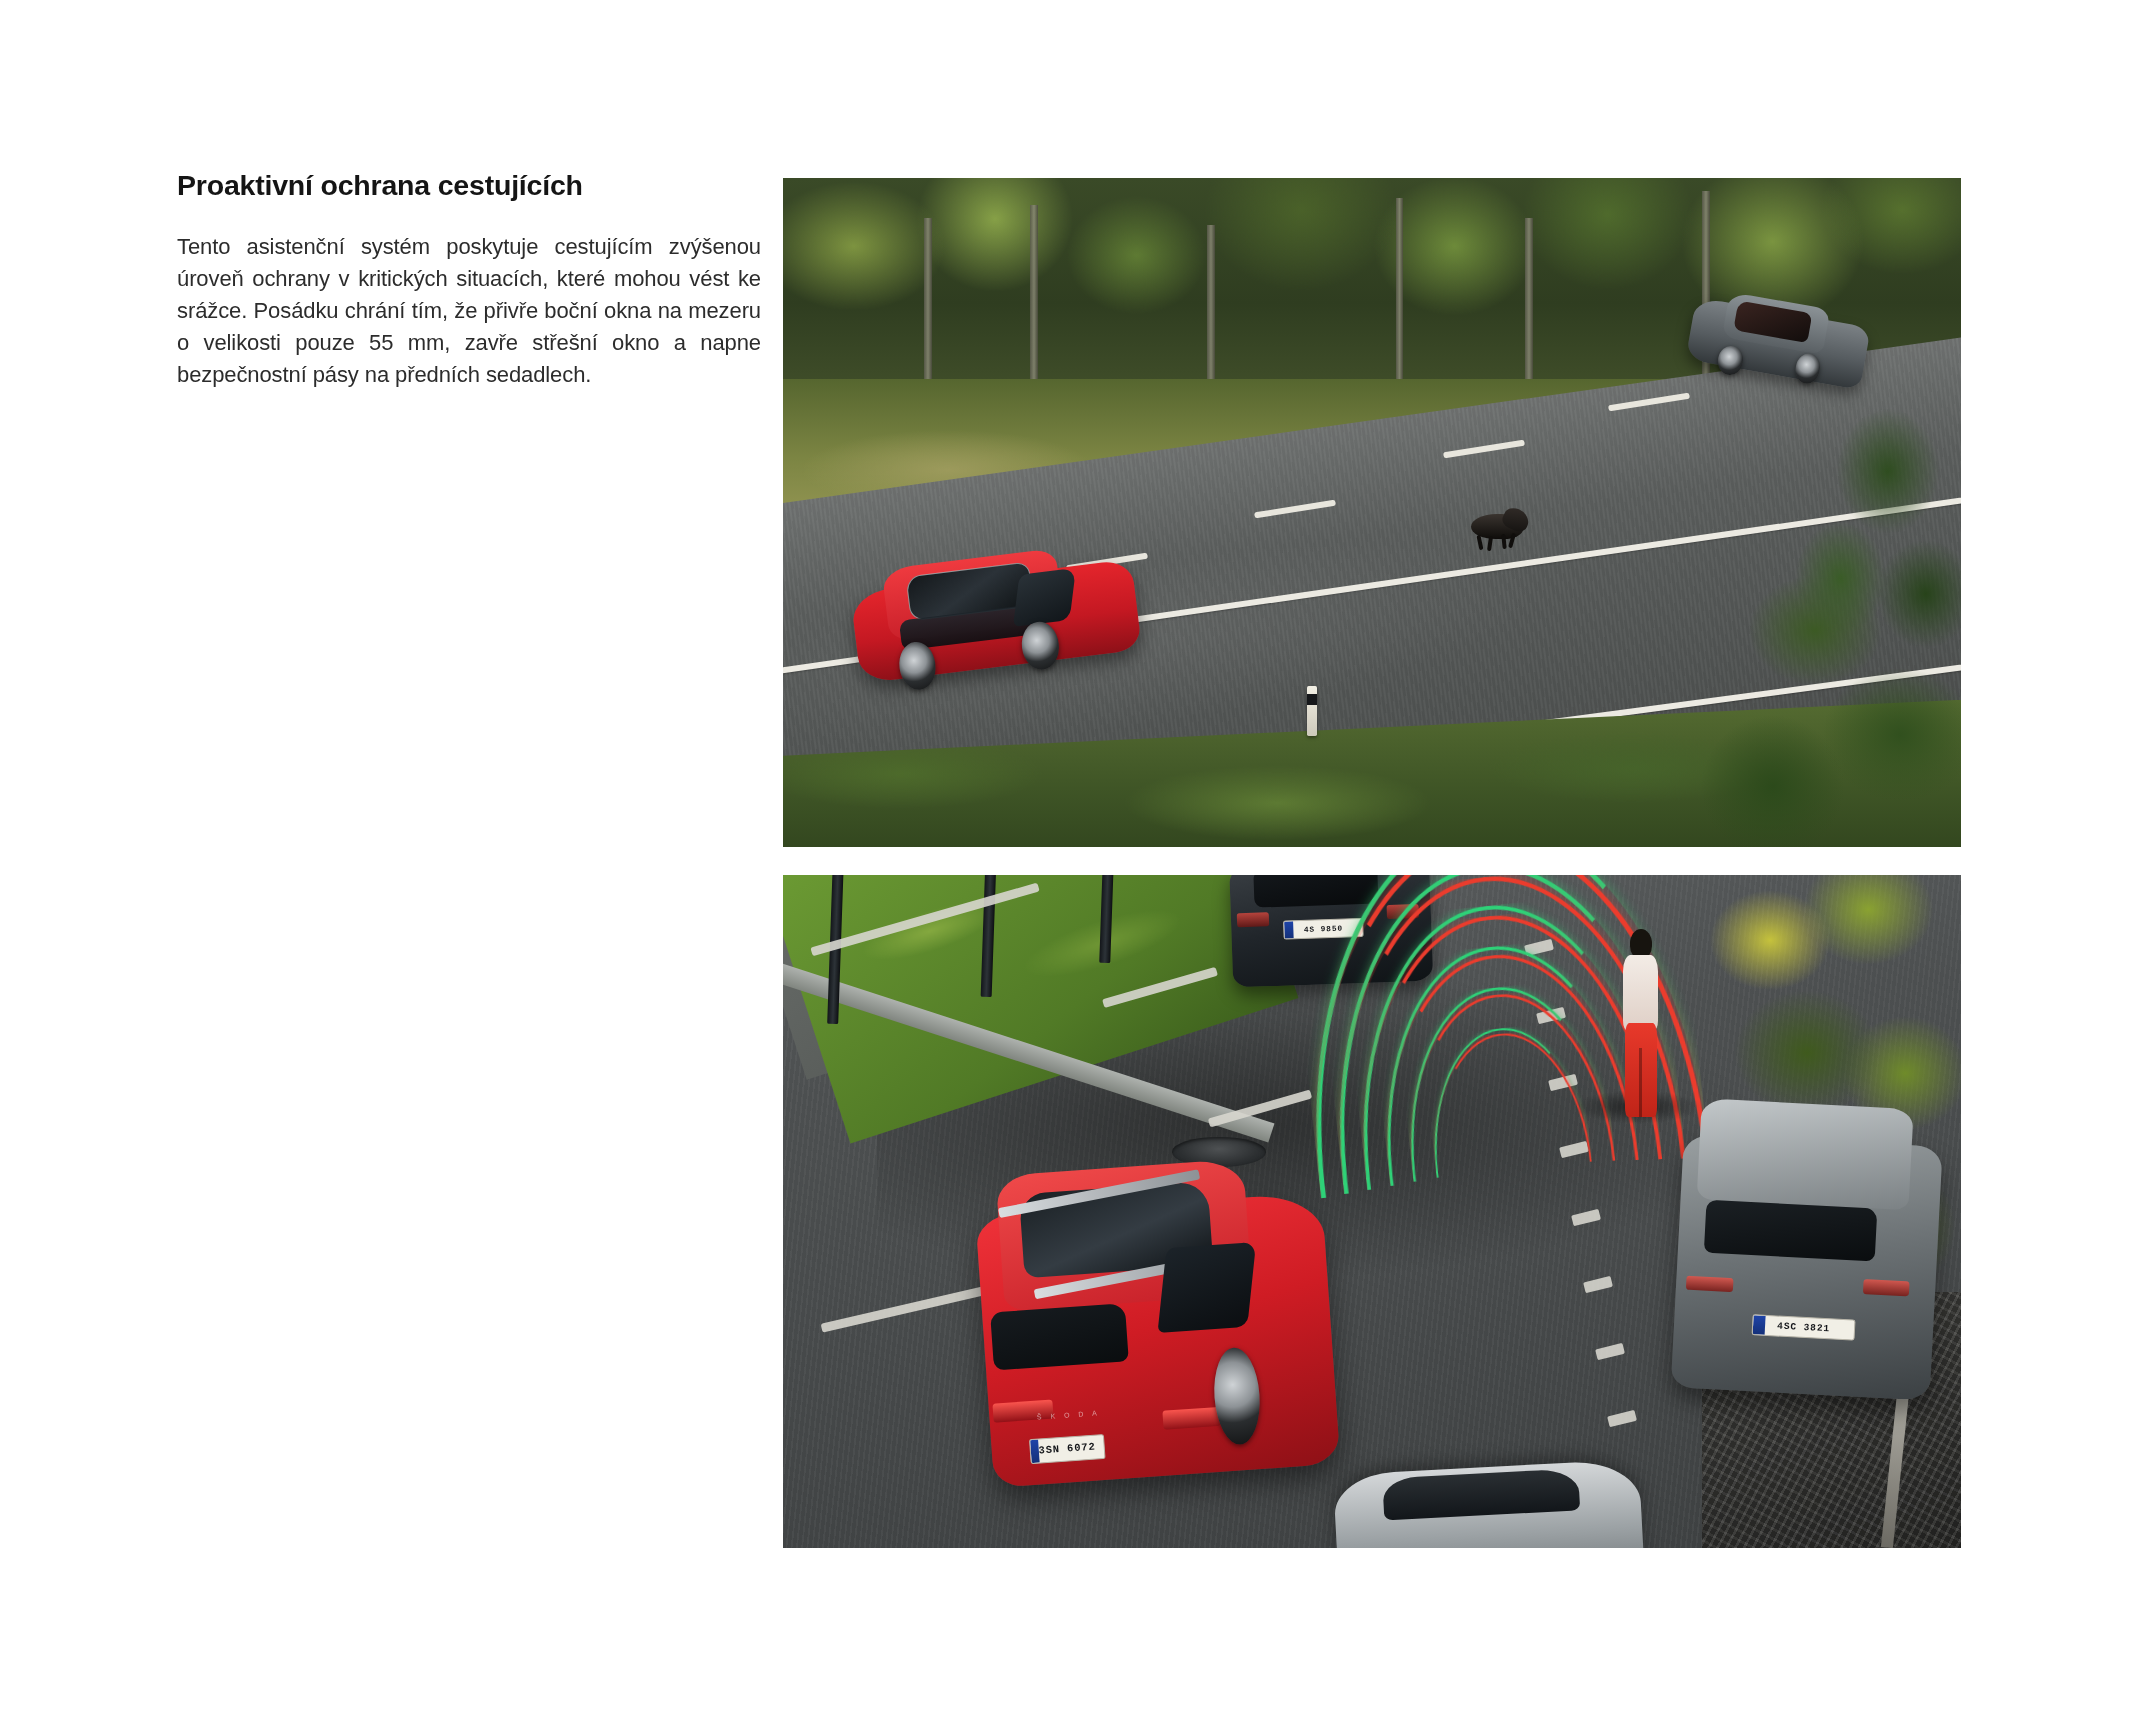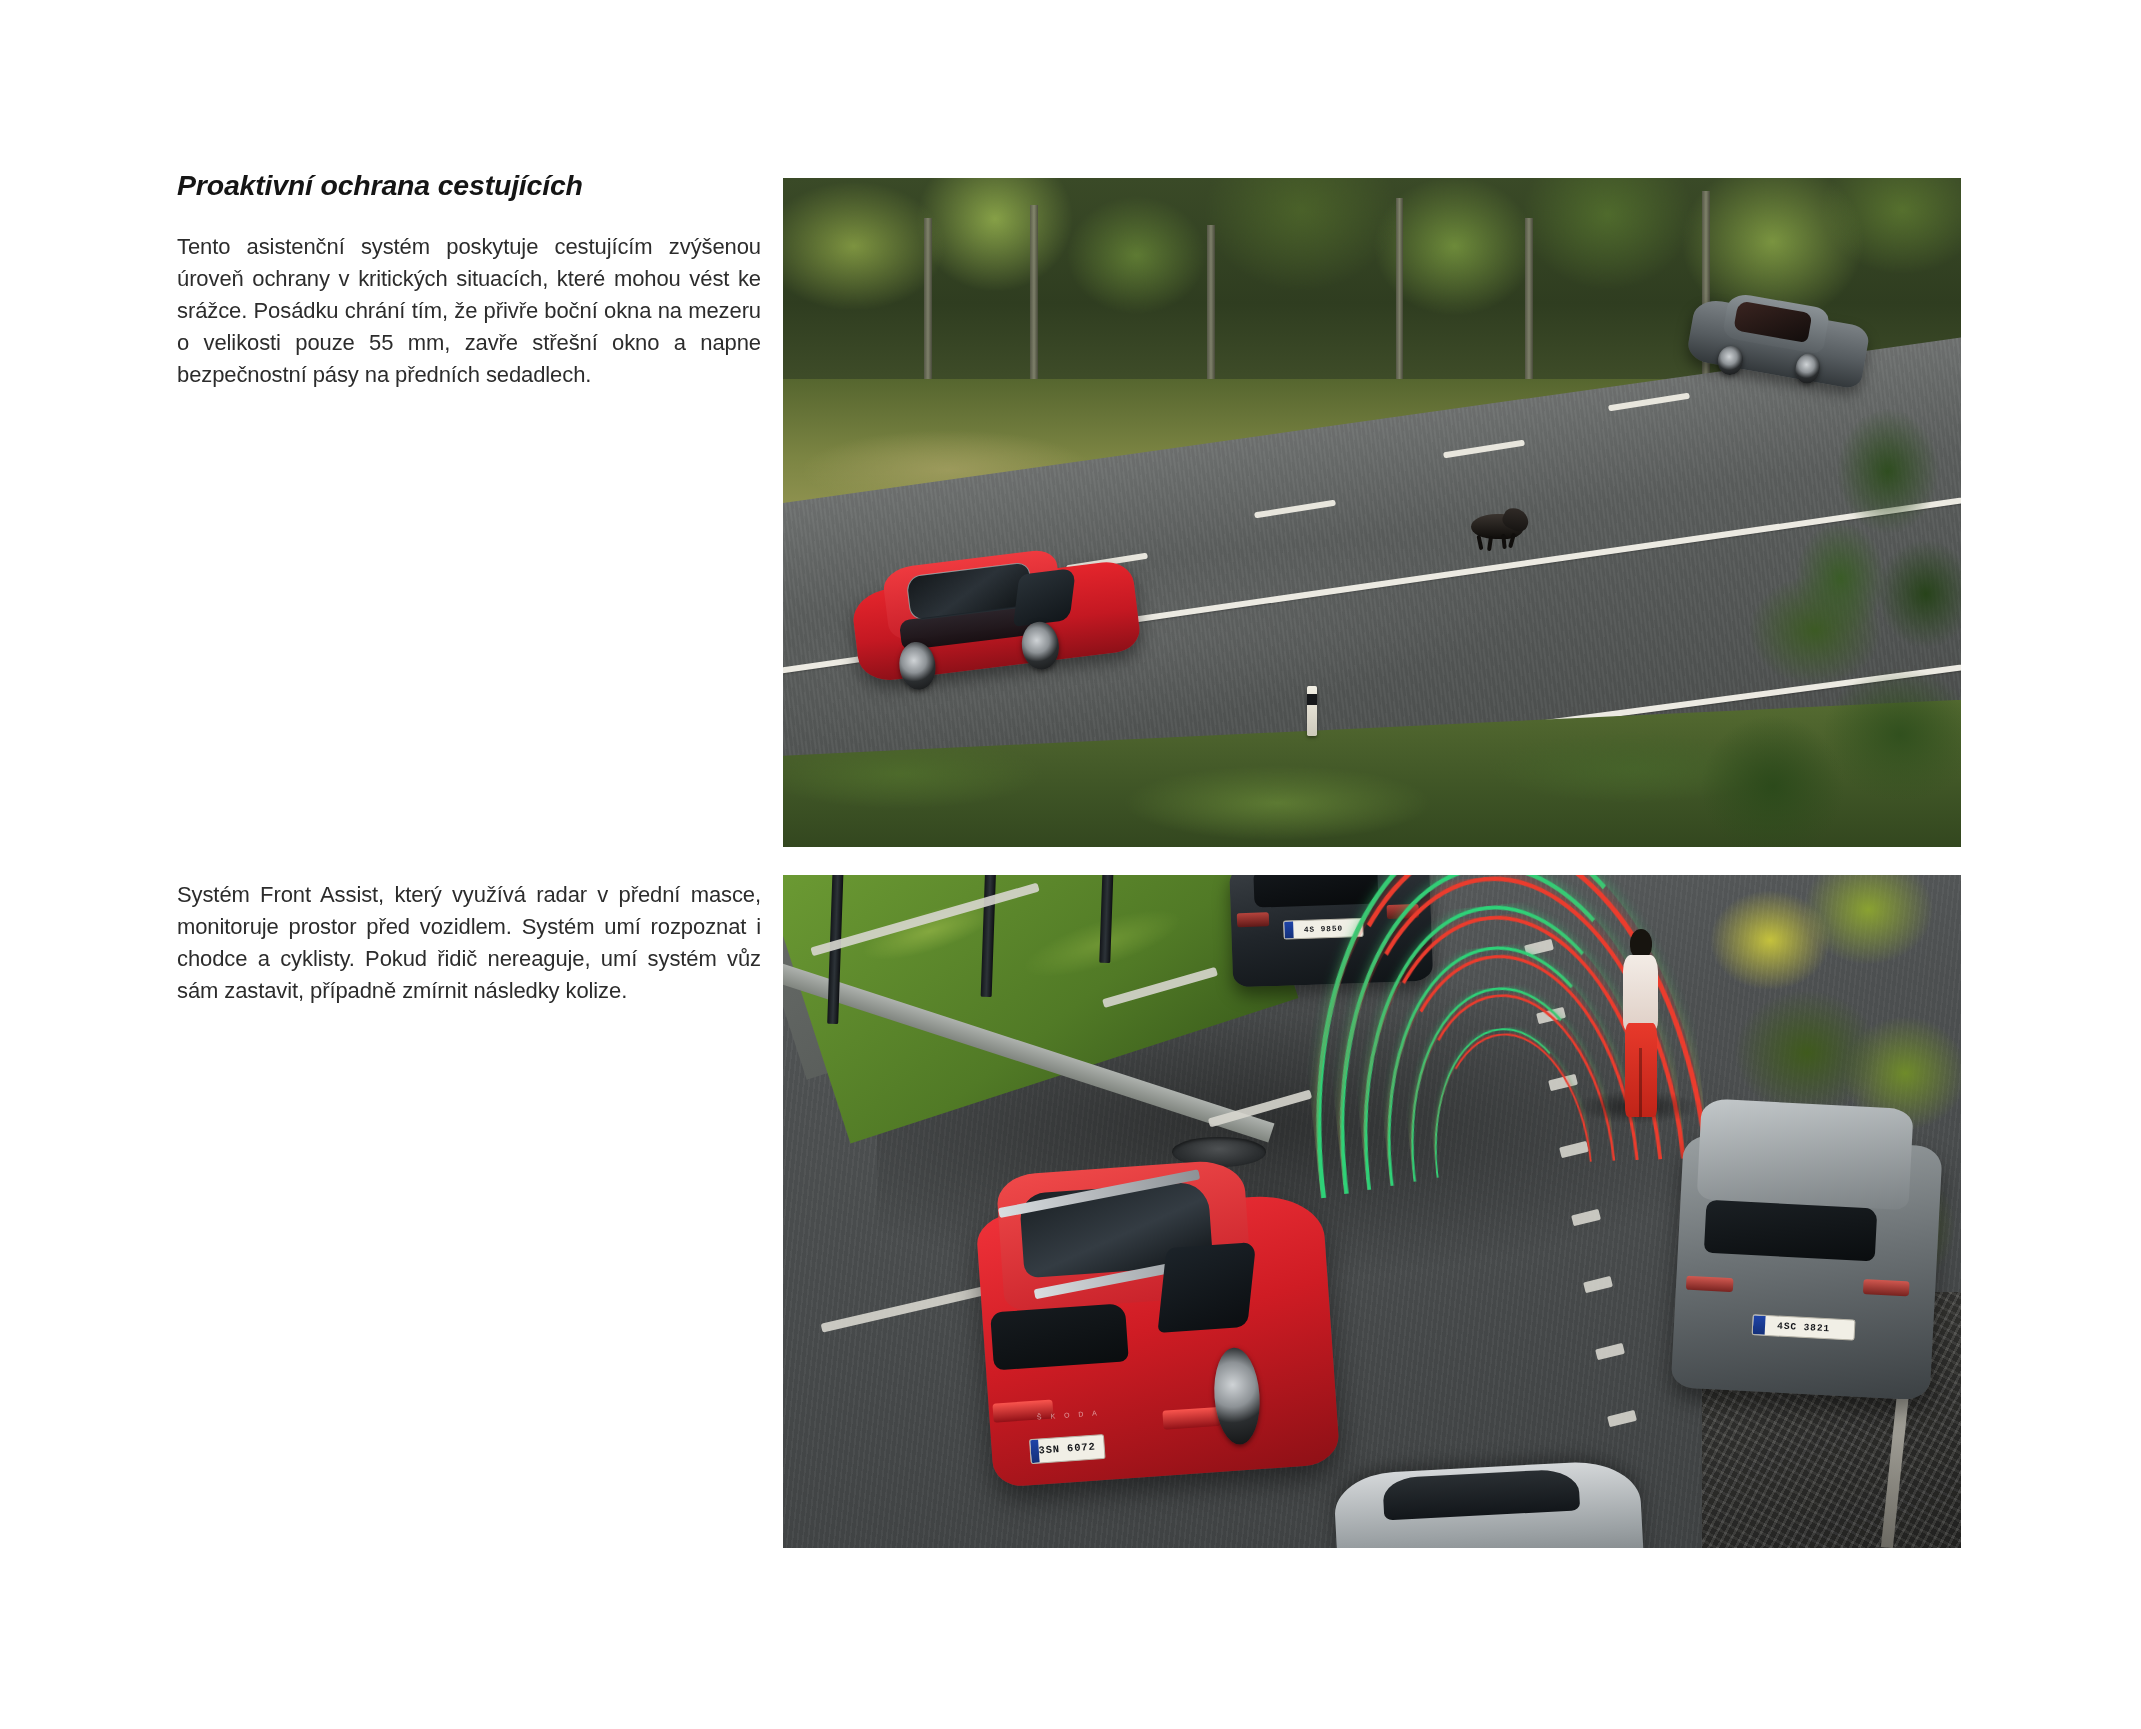--- a/index.html
+++ b/index.html
@@ -33,21 +33,20 @@
   .text-block.block-1 { top: 169px; }
   .text-block.block-2 { top: 879px; }
 
   .section-title {
     font-size: 28.5px;
     font-weight: bold;
     letter-spacing: -0.2px;
     color: #151515;
     line-height: 1.18;
     margin-bottom: 28px;
-    font-style: italic;
   }
 
   .section-body {
     font-size: 22px;
     line-height: 1.46;
     color: #2c2c2c;
     text-align: justify;
     text-justify: inter-word;
     letter-spacing: -0.1px;
   }
@@ -572,23 +571,20 @@
         <div class="glass-side"></div>
         <div class="wind"></div>
         <div class="wheel w1"></div>
         <div class="wheel w2"></div>
       </div>
 
     </div>
   </div>
 
   <div class="text-block block-2">
-    <div class="section-body">
-      <p>Systém Front Assist, který využívá radar v přední masce, monitoruje prostor před vozidlem. Systém umí rozpoznat i chodce a cyklisty. Pokud řidič nereaguje, umí systém vůz sám zastavit, případně zmírnit následky kolize.</p>
-    </div>
   </div>
 
   <div class="photo photo-bottom">
     <div class="scene">
 
       <div class="b-road"></div>
       <div class="b-road-tex"></div>
       <div class="b-shadow"></div>
 
       <div class="b-sidewalk-left"></div>

